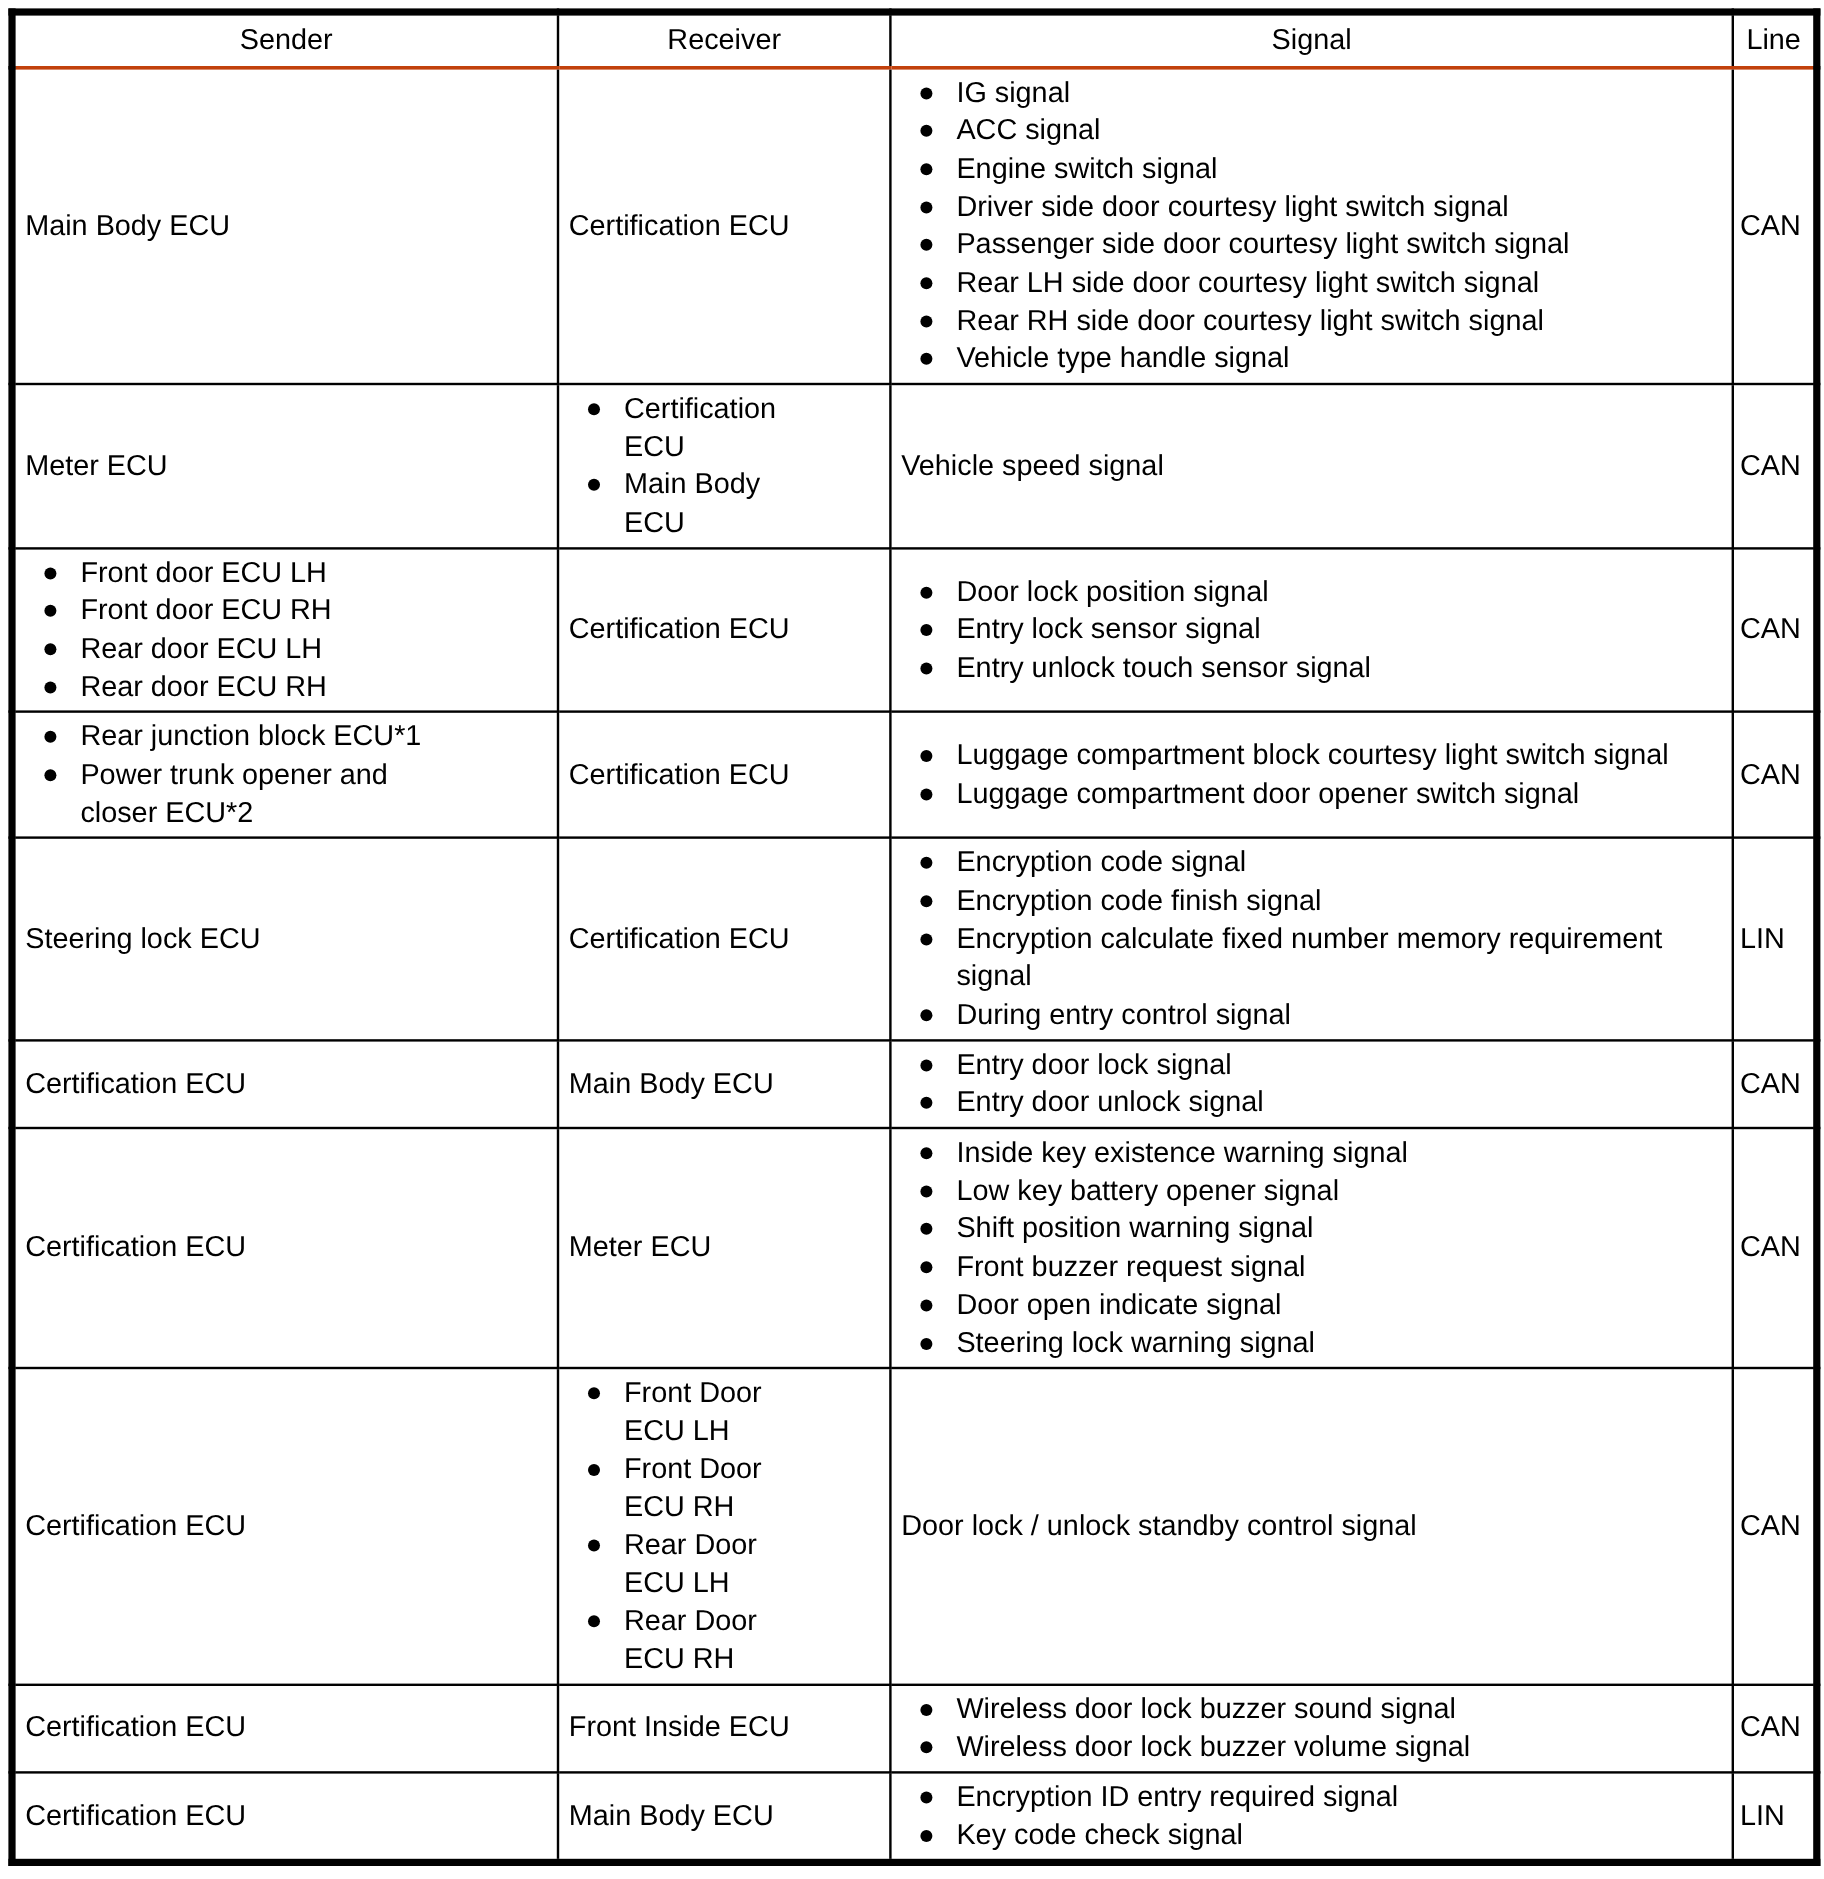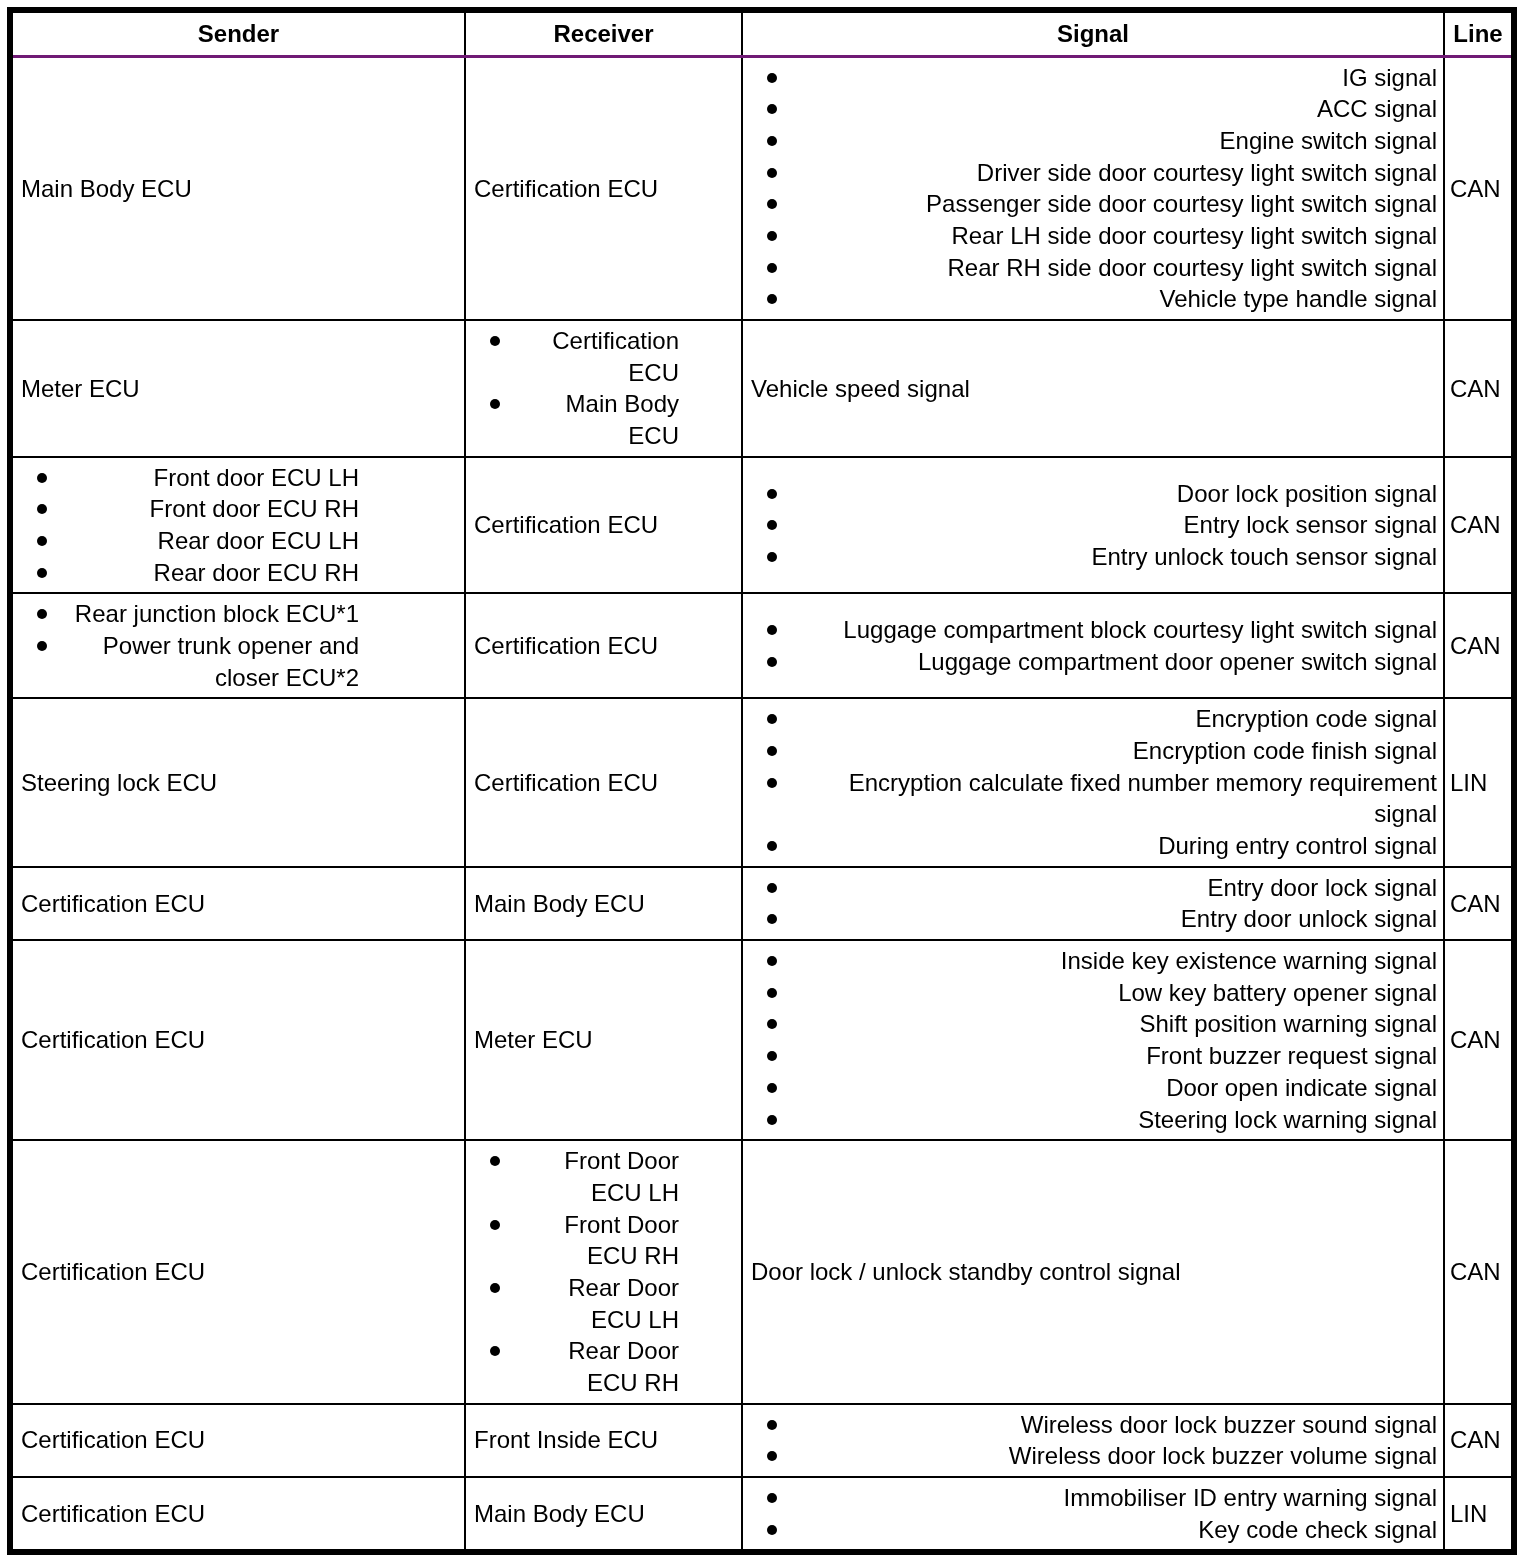--- a/index.html
+++ b/index.html
@@ -18,33 +18,32 @@
   }
   th, td {
     border: 2px solid #000;
     vertical-align: middle;
     font-size: 24px;
     line-height: 1.32;
     padding: 4px 6px;
     overflow: hidden;
   }
   th {
-    font-weight: bold;
-    border-bottom: 3px solid #701a75;
+    font-weight: normal;
+    border-bottom: 3px solid #c2410c;
     padding: 5px 4px;
   }
   ul.bullets {
     list-style: none;
     margin: 0;
     padding: 0;
   }
   ul.bullets li {
     position: relative;
     padding-left: 48px;
-    text-align: right;
   }
   ul.bullets li::before {
     content: "";
     position: absolute;
     left: 18px;
     top: 11px;
     width: 10px;
     height: 10px;
     border-radius: 50%;
     background: #000;
@@ -233,20 +232,20 @@
       </tr>
       <tr>
         <td class="cell-sender">
           <div class="plain">Certification ECU</div>
         </td>
         <td class="cell-receiver">
           <div class="plain">Main Body ECU</div>
         </td>
         <td class="cell-signal">
           <ul class="bullets">
-            <li>Immobiliser ID entry warning signal</li>
+            <li>Encryption ID entry required signal</li>
             <li>Key code check signal</li>
           </ul>
         </td>
         <td class="cell-line">LIN</td>
       </tr>
     </tbody>
 </table>
 
 </body></html>

